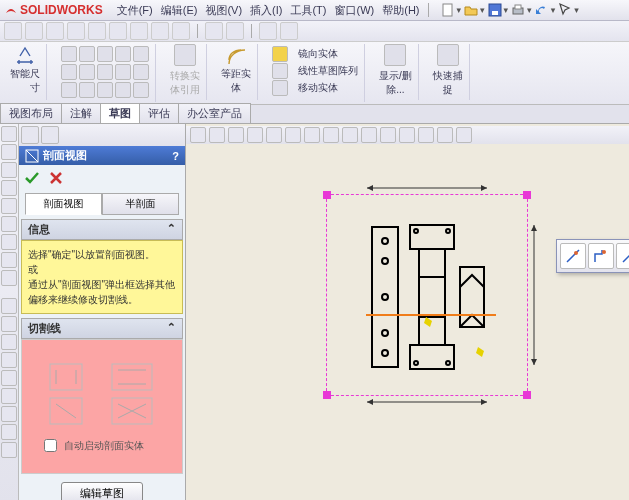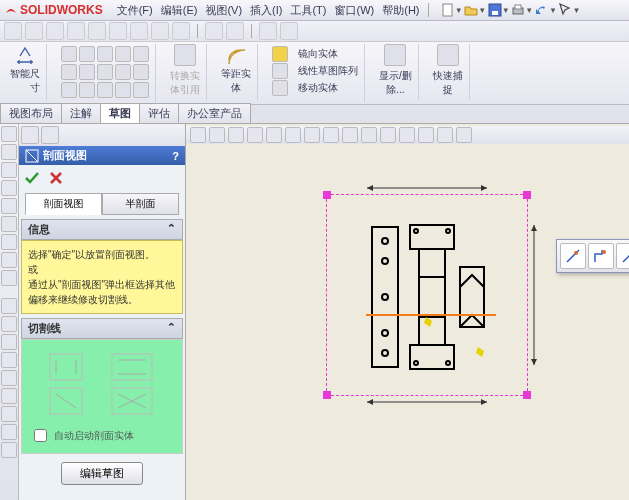--- a/index.html
+++ b/index.html
@@ -33,21 +33,21 @@
   .panel-tabs .pt{width:16px;height:16px;background:#e6e6f0;border:1px solid #bbb;border-radius:2px}
   .panel-title{background:linear-gradient(#4e7bd6,#355ea8);color:#fff;padding:2px 6px;font-weight:bold;display:flex;justify-content:space-between;align-items:center;font-size:11px}
   .panel-ok{display:flex;gap:6px;padding:4px;justify-content:flex-start}
   .panel-ok svg{cursor:pointer}
   .panel-subtabs{display:flex;margin:2px 6px 0}
   .panel-subtabs .pst{flex:1;text-align:center;padding:3px 0;border:1px solid #aaa;background:linear-gradient(#f6f6fa,#e0e0ea);cursor:pointer;font-size:10px}
   .panel-subtabs .pst.active{background:#fff;border-bottom:1px solid #fff}
   .panel-section{margin:4px 2px 0}
   .panel-section .hdr{background:linear-gradient(#dfe4ef,#cfd4e2);padding:2px 6px;font-weight:bold;color:#333;border:1px solid #aaa;display:flex;justify-content:space-between;font-size:11px}
   .panel-section .body{background:#fff799;border:1px solid #c8bc55;padding:6px;font-size:10px;color:#333;line-height:1.5}
-  .panel-section .body2{background:#86efac;border:1px solid #ccc;padding:8px;font-size:10px;text-align:center;color:#888}
+  .panel-section .body2{background:#fca5a5;border:1px solid #ccc;padding:18px;font-size:10px;text-align:center;color:#888}
   .chk{display:flex;align-items:center;gap:4px;margin-top:6px;color:#555}
   .btn{margin:8px auto 4px;display:block;padding:3px 18px;border:1px solid #888;border-radius:3px;background:linear-gradient(#fff,#e0e0ea);cursor:pointer;font-size:11px}
   .canvas{flex:1;background:#eeeade;position:relative}
   .canvas-tb{position:absolute;top:2px;left:0;right:0;height:18px;background:linear-gradient(#f2f2f8,#e2e2ec);display:flex;align-items:center;gap:3px;padding:0 4px}
   .canvas-tb .ct{width:14px;height:14px;background:#e6e6f0;border:1px solid #bbb;border-radius:2px}
   .selbox{position:absolute;border:1.5px dashed #e838d6;left:140px;top:70px;width:200px;height:200px}
   .selbox .h{position:absolute;width:8px;height:8px;background:#e838d6}
   .drawing{position:absolute;left:180px;top:93px;width:130px;height:160px}
   .popup{position:absolute;left:370px;top:115px;background:linear-gradient(#f9f9fb,#e3e3ed);border:1px solid #8a93b8;display:flex;gap:2px;padding:3px;box-shadow:2px 2px 4px rgba(0,0,0,.25)}
   .popup .pb{width:24px;height:24px;background:#fff;border:1px solid #bbb;border-radius:2px;display:flex;align-items:center;justify-content:center}

